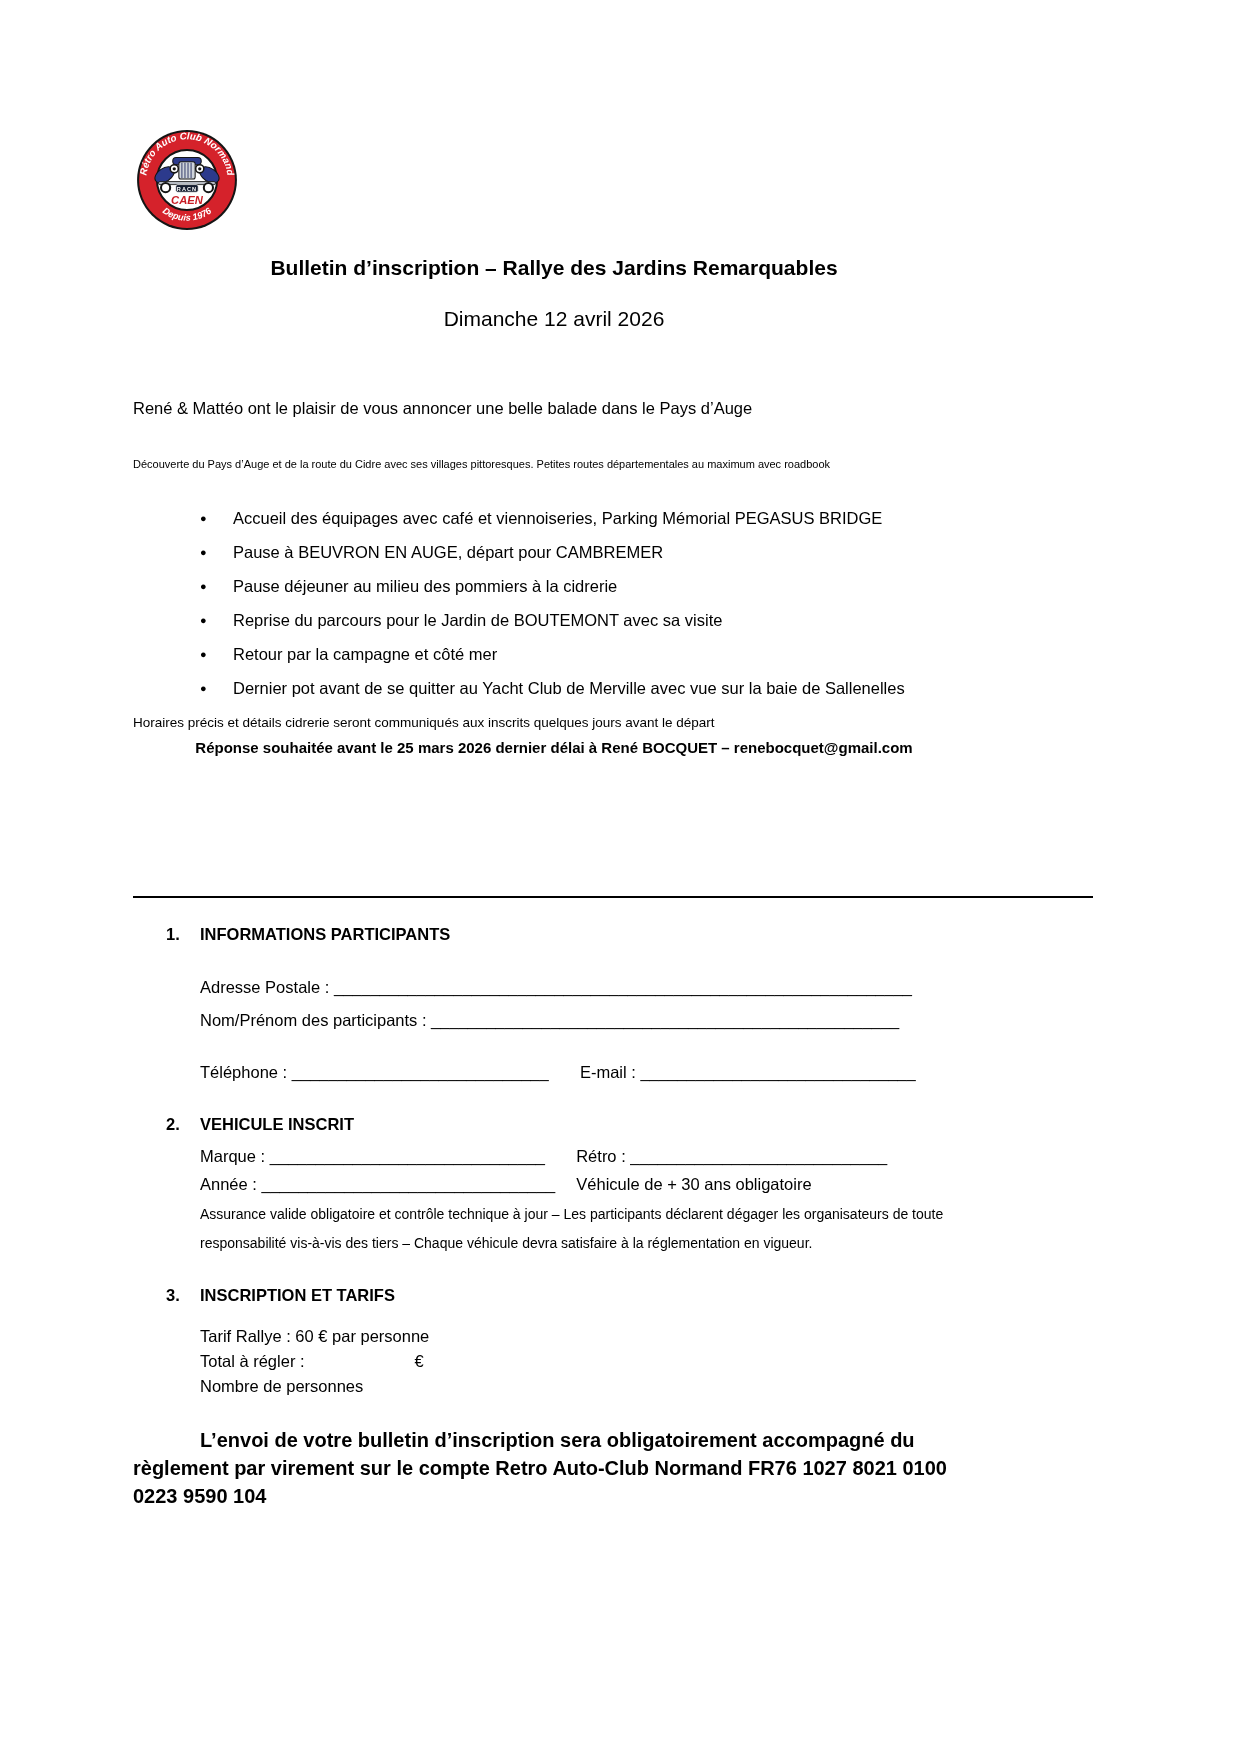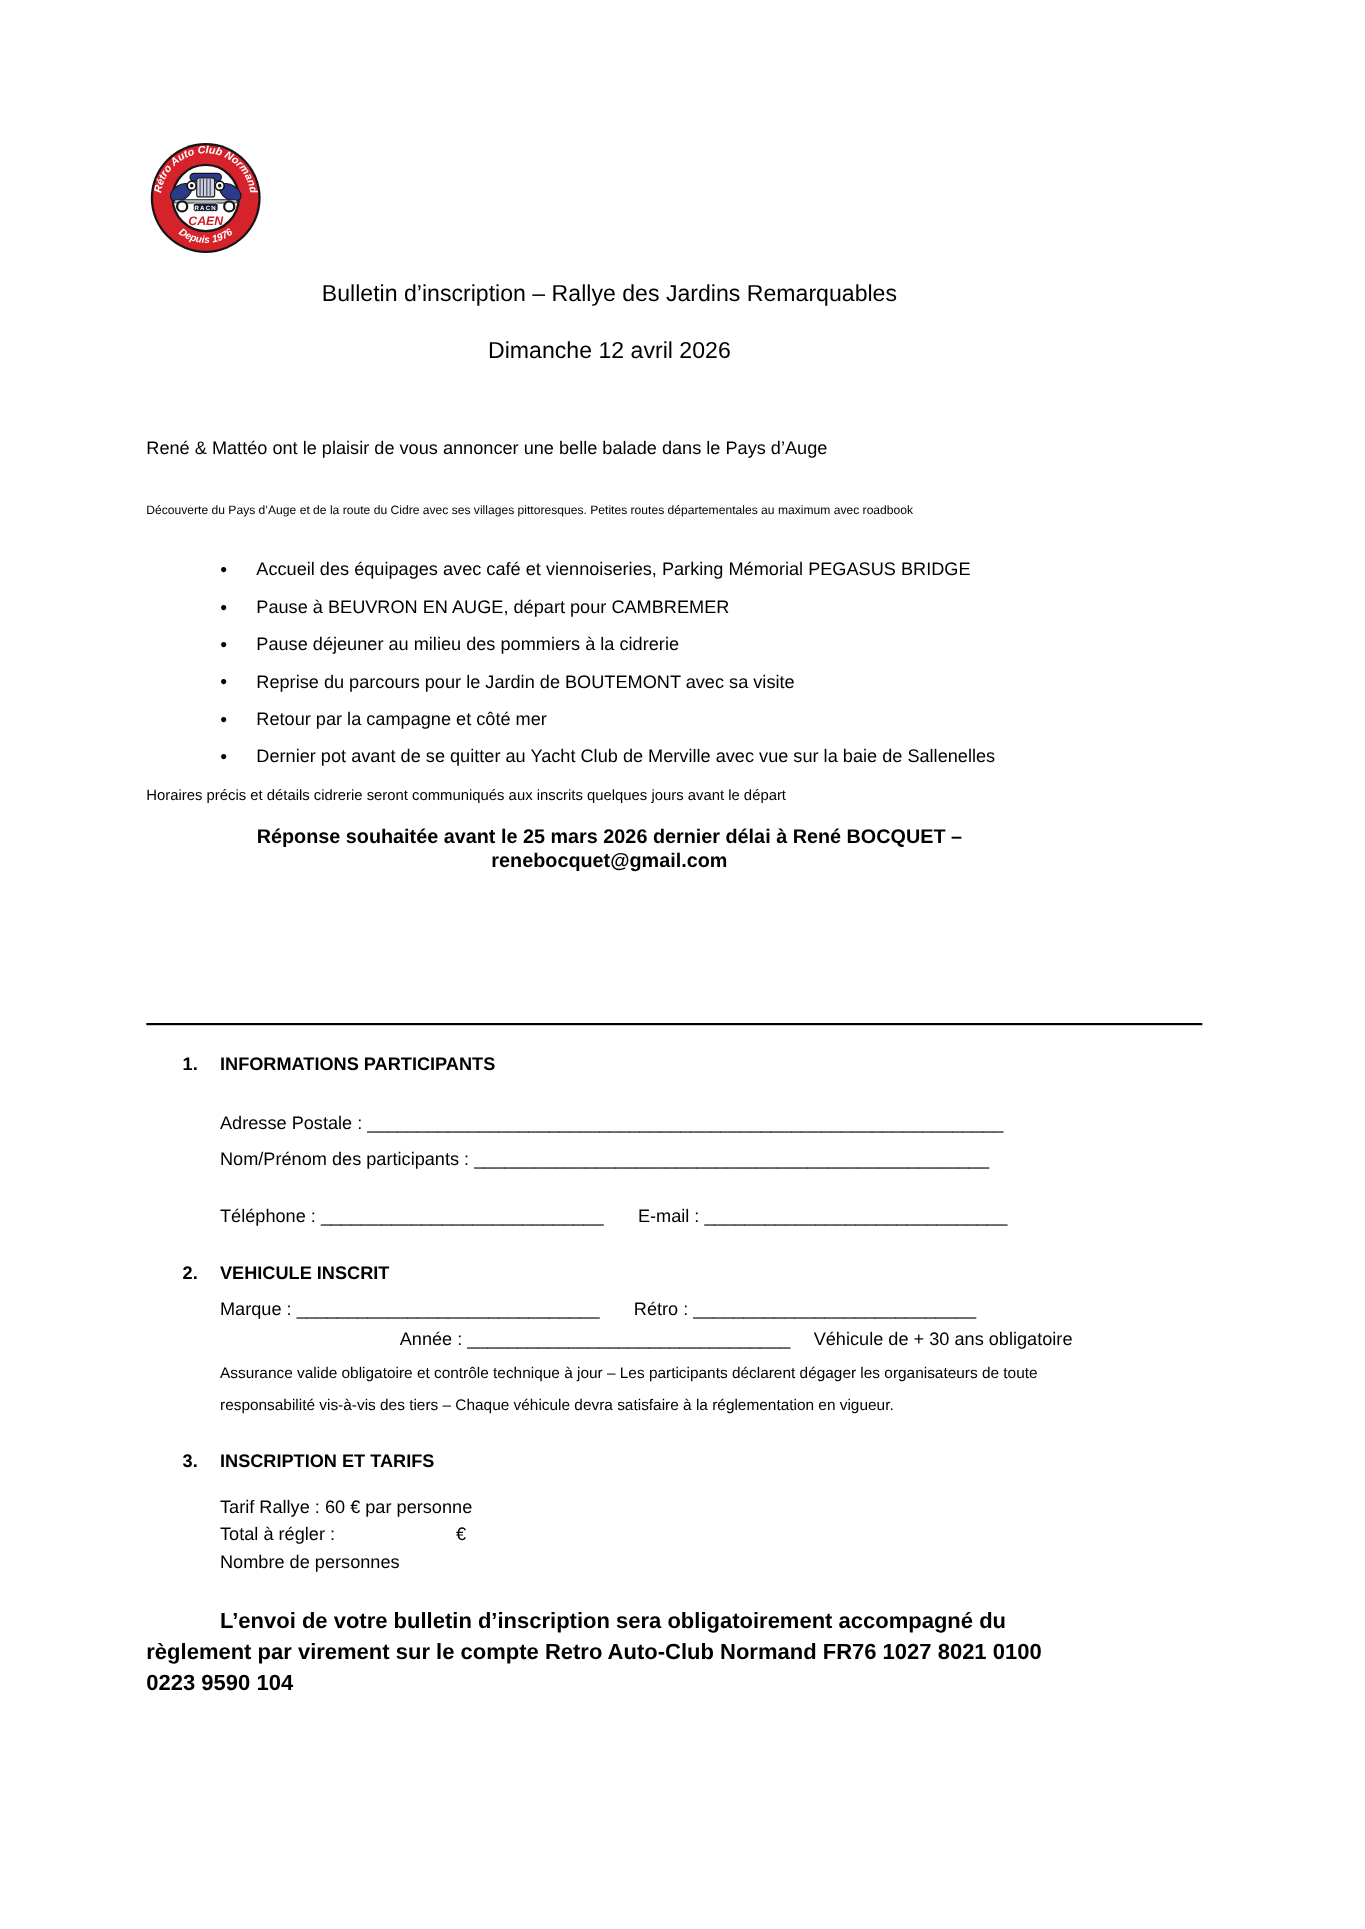--- a/index.html
+++ b/index.html
@@ -3,38 +3,38 @@
 <meta charset="utf-8">
 <style>
   html,body{margin:0;padding:0;background:#ffffff;}
   .page{
     width:1241px;height:1754px;background:#ffffff;position:relative;
     font-family:"Liberation Sans","DejaVu Sans",sans-serif;color:#000;
     overflow:hidden;
   }
   .content{padding-left:133px;width:842px;}
   .logo{margin:127px 0 0 3px;width:102px;height:106px;}
-  .doc-title{margin-top:21px;text-align:center;font-size:21px;font-weight:normal;line-height:28px;}
+  .doc-title{margin-top:21px;text-align:center;font-size:21px;font-weight:bold;line-height:28px;}
   .doc-date{margin-top:23px;text-align:center;font-size:21px;font-weight:normal;line-height:28px;}
   .p1{margin-top:63px;font-size:16.5px;line-height:24px;}
   .p2{margin-top:28px;font-size:11px;line-height:33px;max-width:770px;}
   ul.itinerary{list-style:none;margin:20px 0 0 0;padding:0;width:810px;}
   ul.itinerary li{position:relative;padding-left:100px;font-size:16.5px;line-height:34px;}
   ul.itinerary .dot{position:absolute;left:67px;top:0;font-size:11px;line-height:34px;}
   .note{margin-top:9px;font-size:13.5px;line-height:18px;}
-  .response{margin-top:17px;font-size:18px;font-weight:bold;text-align:center;line-height:22px;}
+  .response{margin-top:5px;font-size:15px;font-weight:bold;text-align:center;line-height:22px;}
   .rule{margin-top:137px;height:2px;background:#000;width:960px;}
   .sec-head{display:flex;margin-top:25px;font-size:16.5px;font-weight:bold;line-height:22px;}
   .sec-num{margin-left:33px;width:34px;}
   .row{margin-left:67px;font-size:16.5px;line-height:22px;white-space:nowrap;}
   .row.name{margin-top:11px;}
   .row.addr{margin-top:31px;}
   .row.phone{margin-top:30px;}
   .row.brand{margin-top:8px;line-height:26px;}
-  .row.year{margin-top:2px;line-height:26px;text-align:right;}
+  .row.year{margin-top:2px;line-height:26px;}
   .gap22{display:inline-block;width:22px;}
   .gap12{display:inline-block;width:12px;}
   .disclaimer{margin:3px 0 0 67px;font-size:14px;line-height:29px;max-width:775px;}
   .sec3-head{margin-top:26px;}
   .tarifs{margin:18px 0 0 67px;font-size:16.5px;line-height:25px;}
   .total-label{display:inline-block;width:210px;}
   .payment{margin-top:27px;font-size:20px;font-weight:bold;line-height:28px;text-indent:67px;width:860px;}
   .blank{letter-spacing:0;}
 </style>
 </head>

